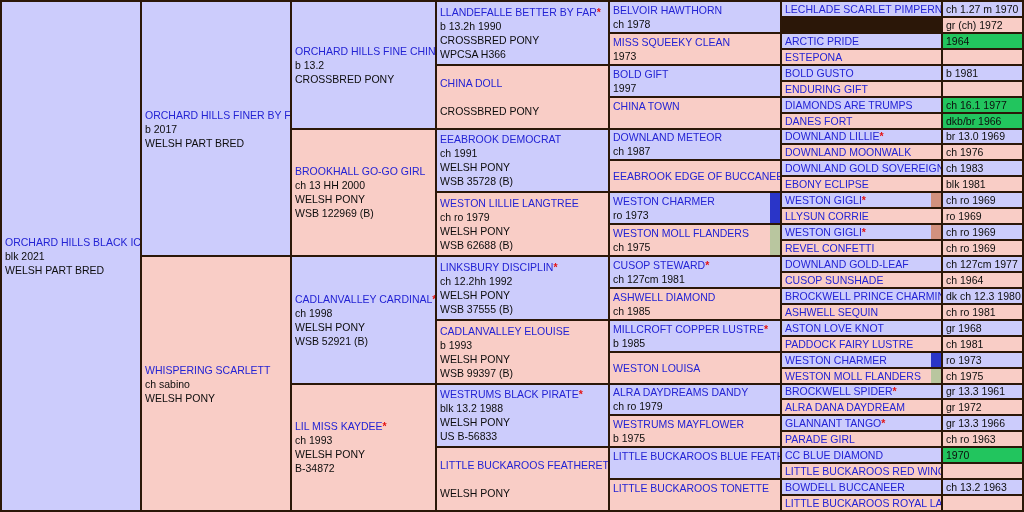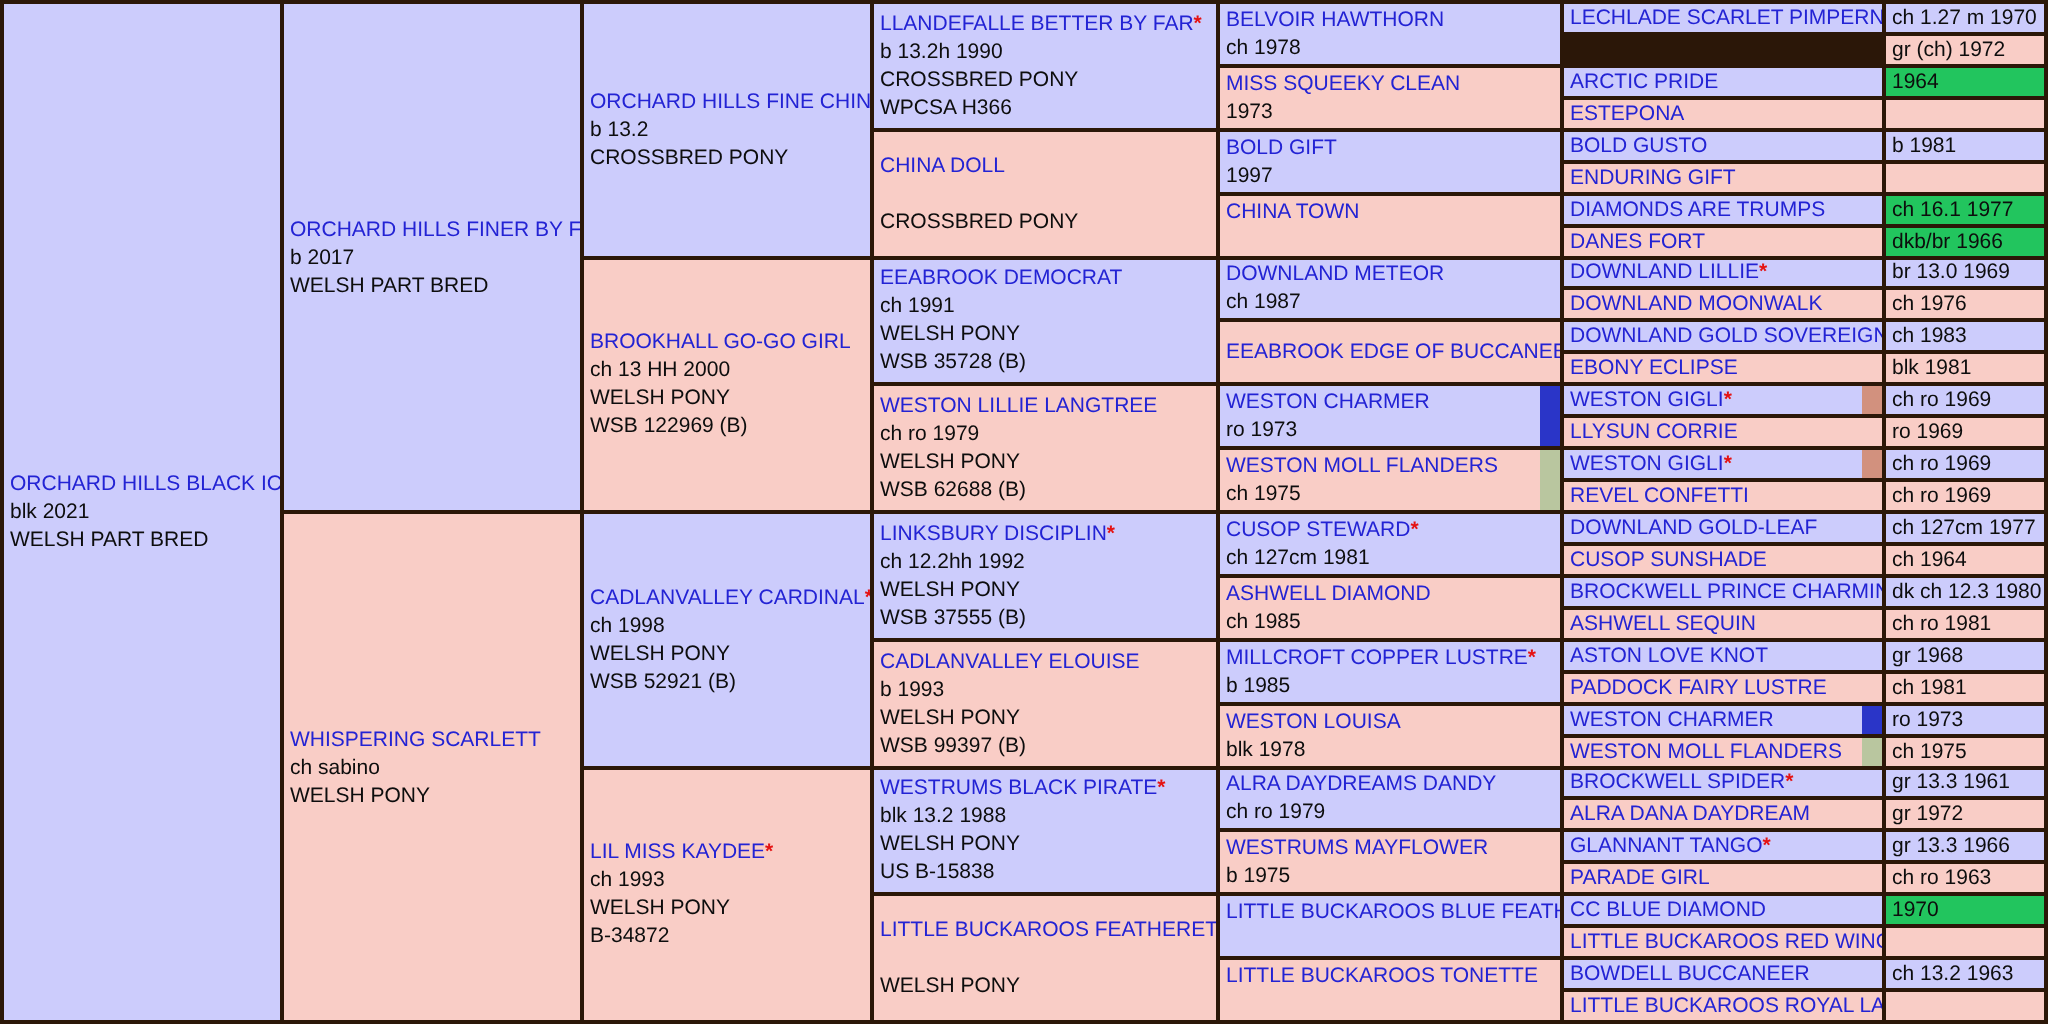--- a/index.html
+++ b/index.html
@@ -104,21 +104,21 @@
   <div class="cell f" style="grid-column:4;grid-row:21/span 4">
     <div class="line"><span class="name">CADLANVALLEY ELOUISE</span><span class="star"></span></div>
     <div class="line det">b 1993</div>
     <div class="line det">WELSH PONY</div>
     <div class="line det">WSB 99397 (B)</div>
   </div>
   <div class="cell m" style="grid-column:4;grid-row:25/span 4">
     <div class="line"><span class="name">WESTRUMS BLACK PIRATE</span><span class="star">*</span></div>
     <div class="line det">blk 13.2 1988</div>
     <div class="line det">WELSH PONY</div>
-    <div class="line det">US B-15838</div>
+    <div class="line det">US B-56833</div>
   </div>
   <div class="cell f" style="grid-column:4;grid-row:29/span 4">
     <div class="line"><span class="name">LITTLE BUCKAROOS FEATHERETTE</span><span class="star"></span></div>
     <div class="line det"></div>
     <div class="line det">WELSH PONY</div>
   </div>
 
   <div class="cell m" style="grid-column:5;grid-row:1/span 2">
     <div class="line"><span class="name">BELVOIR HAWTHORN</span><span class="star"></span></div>
     <div class="line det">ch 1978</div>
@@ -159,21 +159,20 @@
   <div class="cell f" style="grid-column:5;grid-row:19/span 2">
     <div class="line"><span class="name">ASHWELL DIAMOND</span><span class="star"></span></div>
     <div class="line det">ch 1985</div>
   </div>
   <div class="cell m" style="grid-column:5;grid-row:21/span 2">
     <div class="line"><span class="name">MILLCROFT COPPER LUSTRE</span><span class="star">*</span></div>
     <div class="line det">b 1985</div>
   </div>
   <div class="cell f" style="grid-column:5;grid-row:23/span 2">
     <div class="line"><span class="name">WESTON LOUISA</span><span class="star"></span></div>
-    <div class="line det">blk 1978</div>
   </div>
   <div class="cell m" style="grid-column:5;grid-row:25/span 2">
     <div class="line"><span class="name">ALRA DAYDREAMS DANDY</span><span class="star"></span></div>
     <div class="line det">ch ro 1979</div>
   </div>
   <div class="cell f" style="grid-column:5;grid-row:27/span 2">
     <div class="line"><span class="name">WESTRUMS MAYFLOWER</span><span class="star"></span></div>
     <div class="line det">b 1975</div>
   </div>
   <div class="cell m" style="grid-column:5;grid-row:29/span 2">

